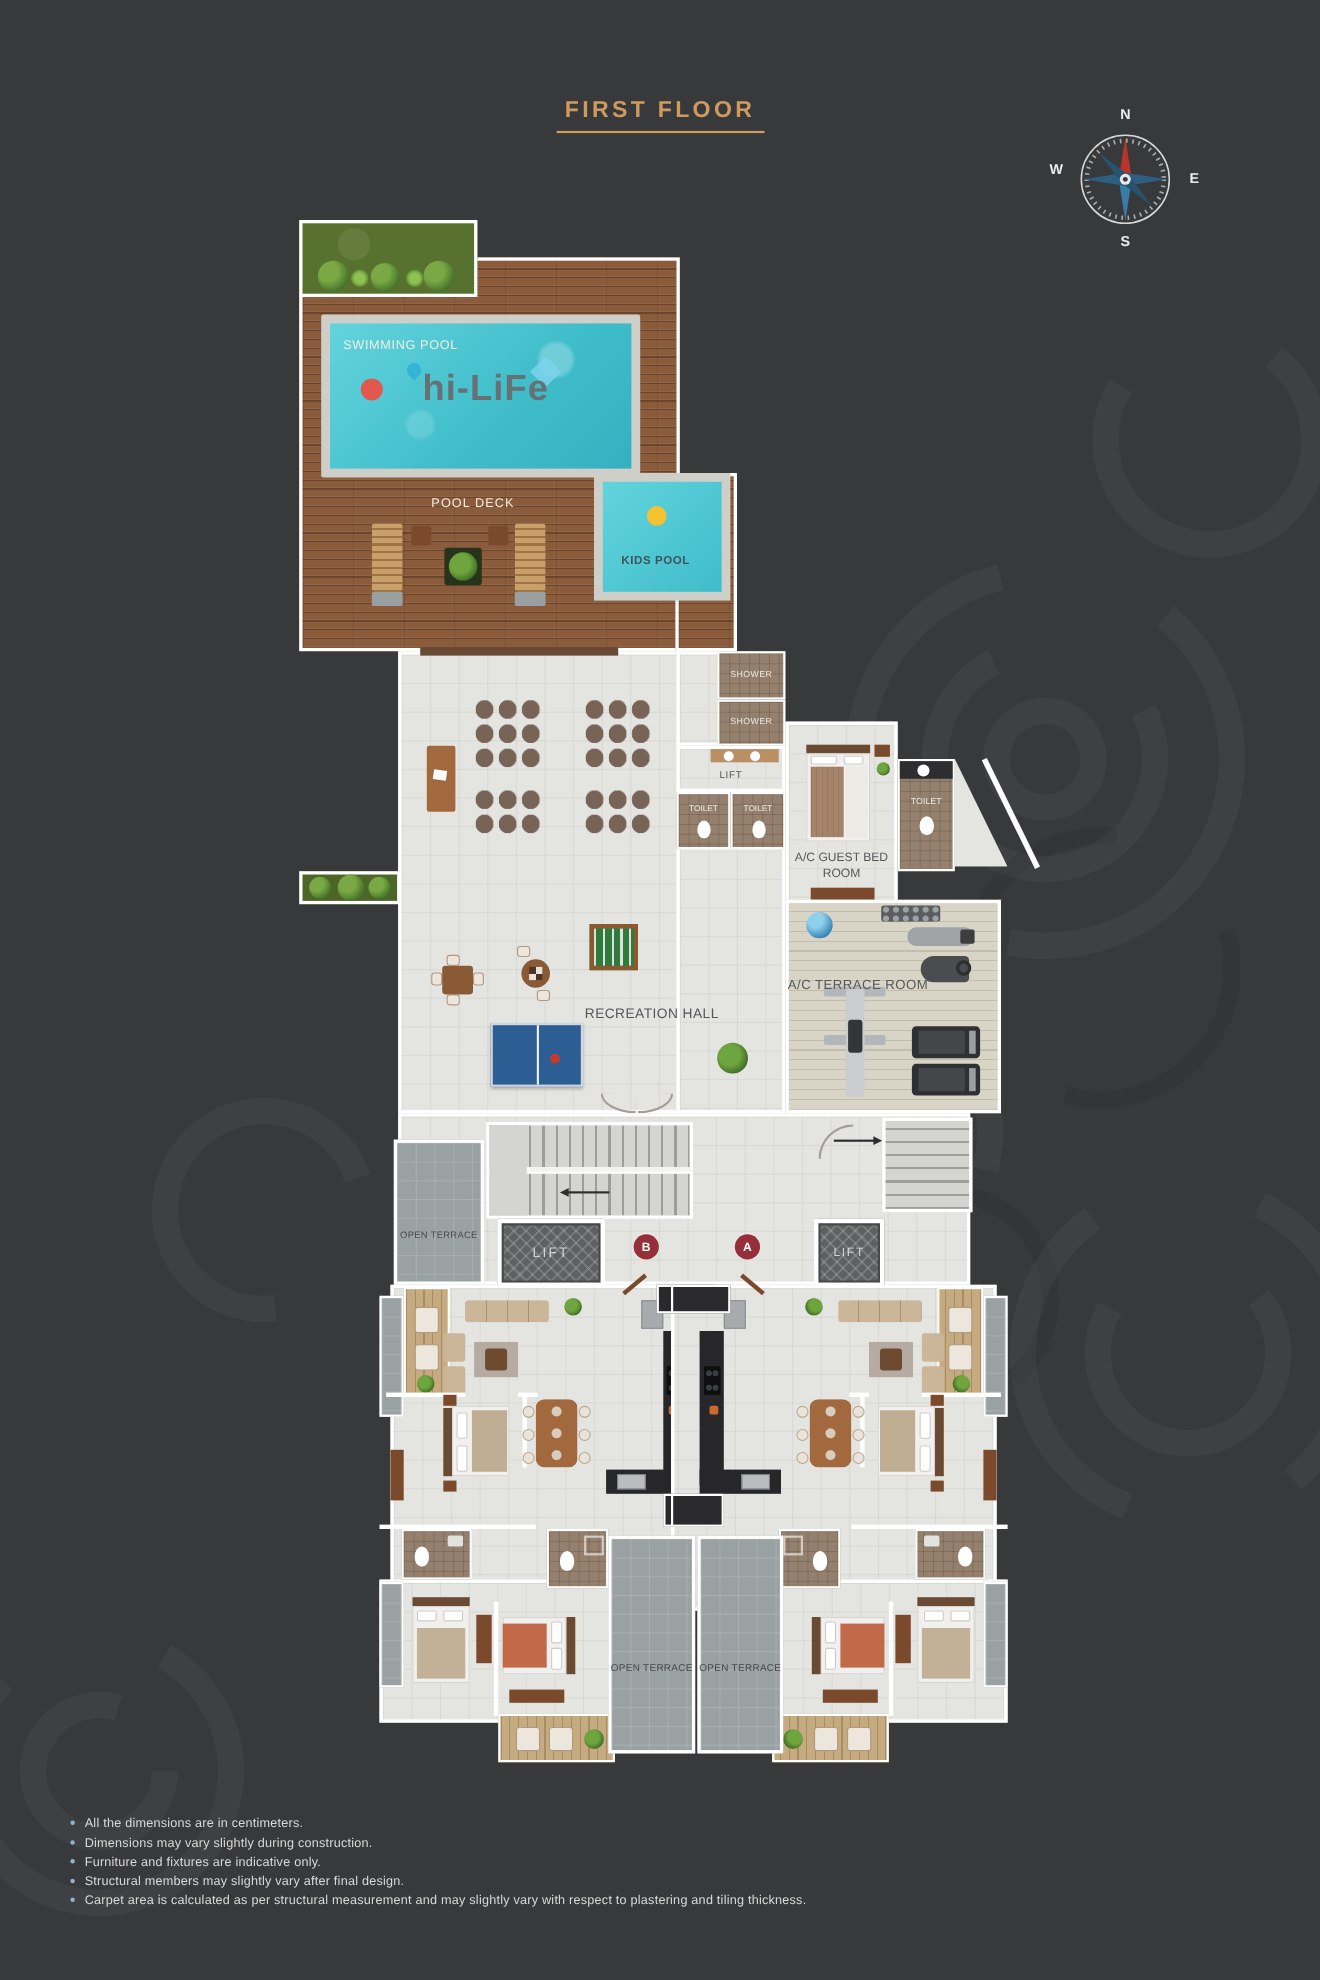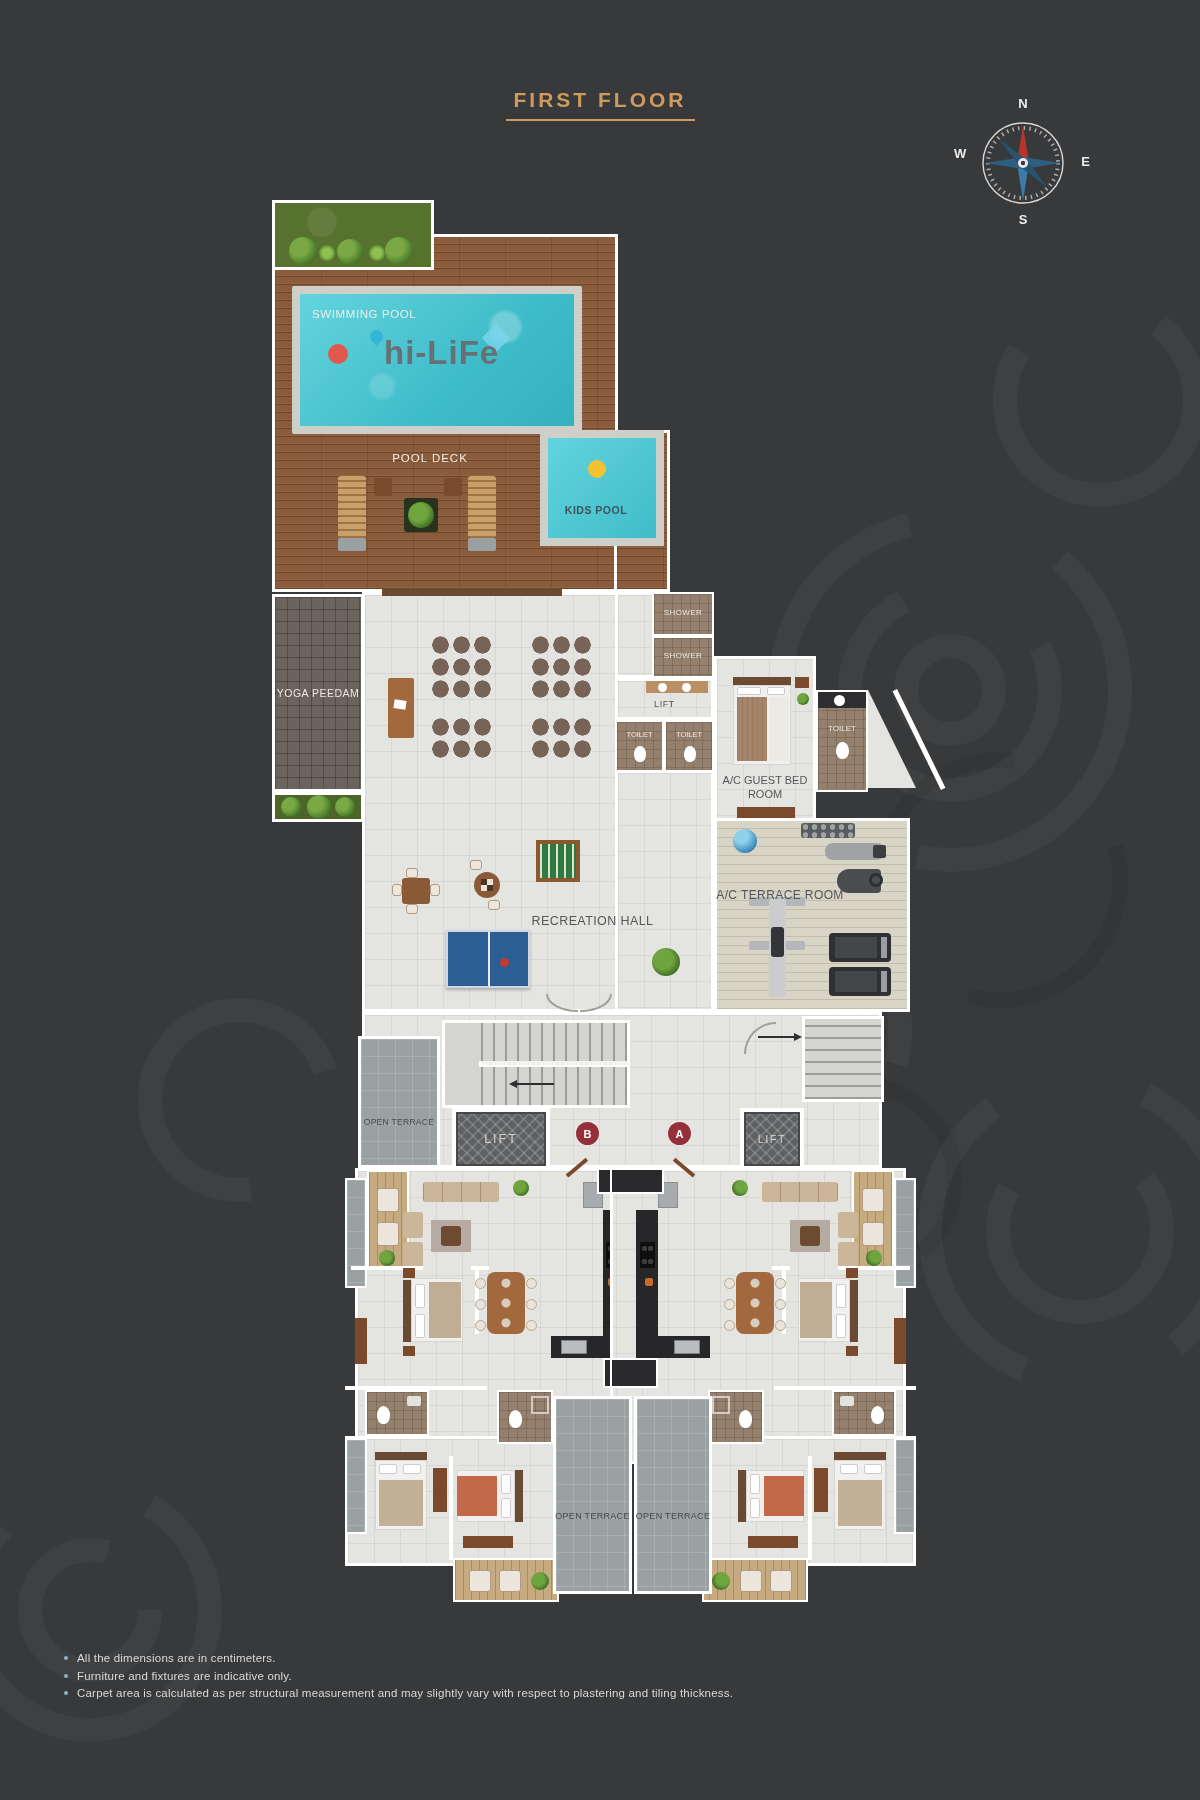--- a/index.html
+++ b/index.html
@@ -131,23 +131,20 @@
     <div class="plantc abs" style="left:4px;top:4px;width:26px;height:26px;"></div>
   </div>
 
   <div class="abs" style="left:540px;top:430px;width:124px;height:116px;background:#cfcfc9;">
     <div class="abs" style="left:8px;top:8px;right:8px;bottom:8px;background:linear-gradient(135deg,#62d4dc,#3fbcca);">
       <div class="abs ring" style="left:40px;top:22px;width:10px;height:10px;border:9px solid #f2c230;box-shadow:inset 0 0 0 2px rgba(255,255,255,.35);"></div>
       <span class="lbl" style="left:0;right:12px;top:66px;font-size:10.5px;color:#3f545a;font-weight:bold;letter-spacing:.5px;">KIDS POOL</span>
     </div>
   </div>
 
-  <div class="abs yoga" style="left:272px;top:594px;width:92px;height:198px;">
-    <span class="lbl" style="left:-14px;right:-14px;top:90px;font-size:10.5px;color:#ece8e2;letter-spacing:.5px;">YOGA PEEDAM</span>
-  </div>
   <div class="abs" style="left:272px;top:792px;width:92px;height:30px;background:#4c6628;border:3px solid #fff;">
     <div class="bush" style="left:6px;top:2px;width:20px;height:20px;"></div>
     <div class="bush" style="left:32px;top:0;width:24px;height:24px;"></div>
     <div class="bush" style="left:60px;top:2px;width:20px;height:20px;"></div>
   </div>
 
   <div class="abs tl" style="left:362px;top:592px;width:256px;height:420px;"></div>
   <div class="abs tl" style="left:615px;top:770px;width:99px;height:242px;"></div>
   <div class="abs" style="left:382px;top:588px;width:180px;height:8px;background:#6b4a33;"></div>
 
@@ -440,17 +437,19 @@
 
   <div class="abs gray" style="left:553px;top:1396px;width:79px;height:198px;">
     <span class="lbl" style="left:-10px;right:-10px;top:112px;font-size:9px;color:#45494b;letter-spacing:.3px;">OPEN TERRACE</span>
   </div>
   <div class="abs gray" style="left:634px;top:1396px;width:78px;height:198px;">
     <span class="lbl" style="left:-10px;right:-10px;top:112px;font-size:9px;color:#45494b;letter-spacing:.3px;">OPEN TERRACE</span>
   </div>
 
   <ul class="abs fnote" style="left:64px;top:1650px;width:1100px;">
     <li><span class="dot"></span><span>All the dimensions are in centimeters.</span></li>
+    <li><span class="dot"></span><span>Dimensions may vary slightly during construction.</span></li>
     <li><span class="dot"></span><span>Furniture and fixtures are indicative only.</span></li>
+    <li><span class="dot"></span><span>Structural members may slightly vary after final design.</span></li>
     <li><span class="dot"></span><span>Carpet area is calculated as per structural measurement and may slightly vary with respect to plastering and tiling thickness.</span></li>
   </ul>
 
 </div>
 
 </body></html>

